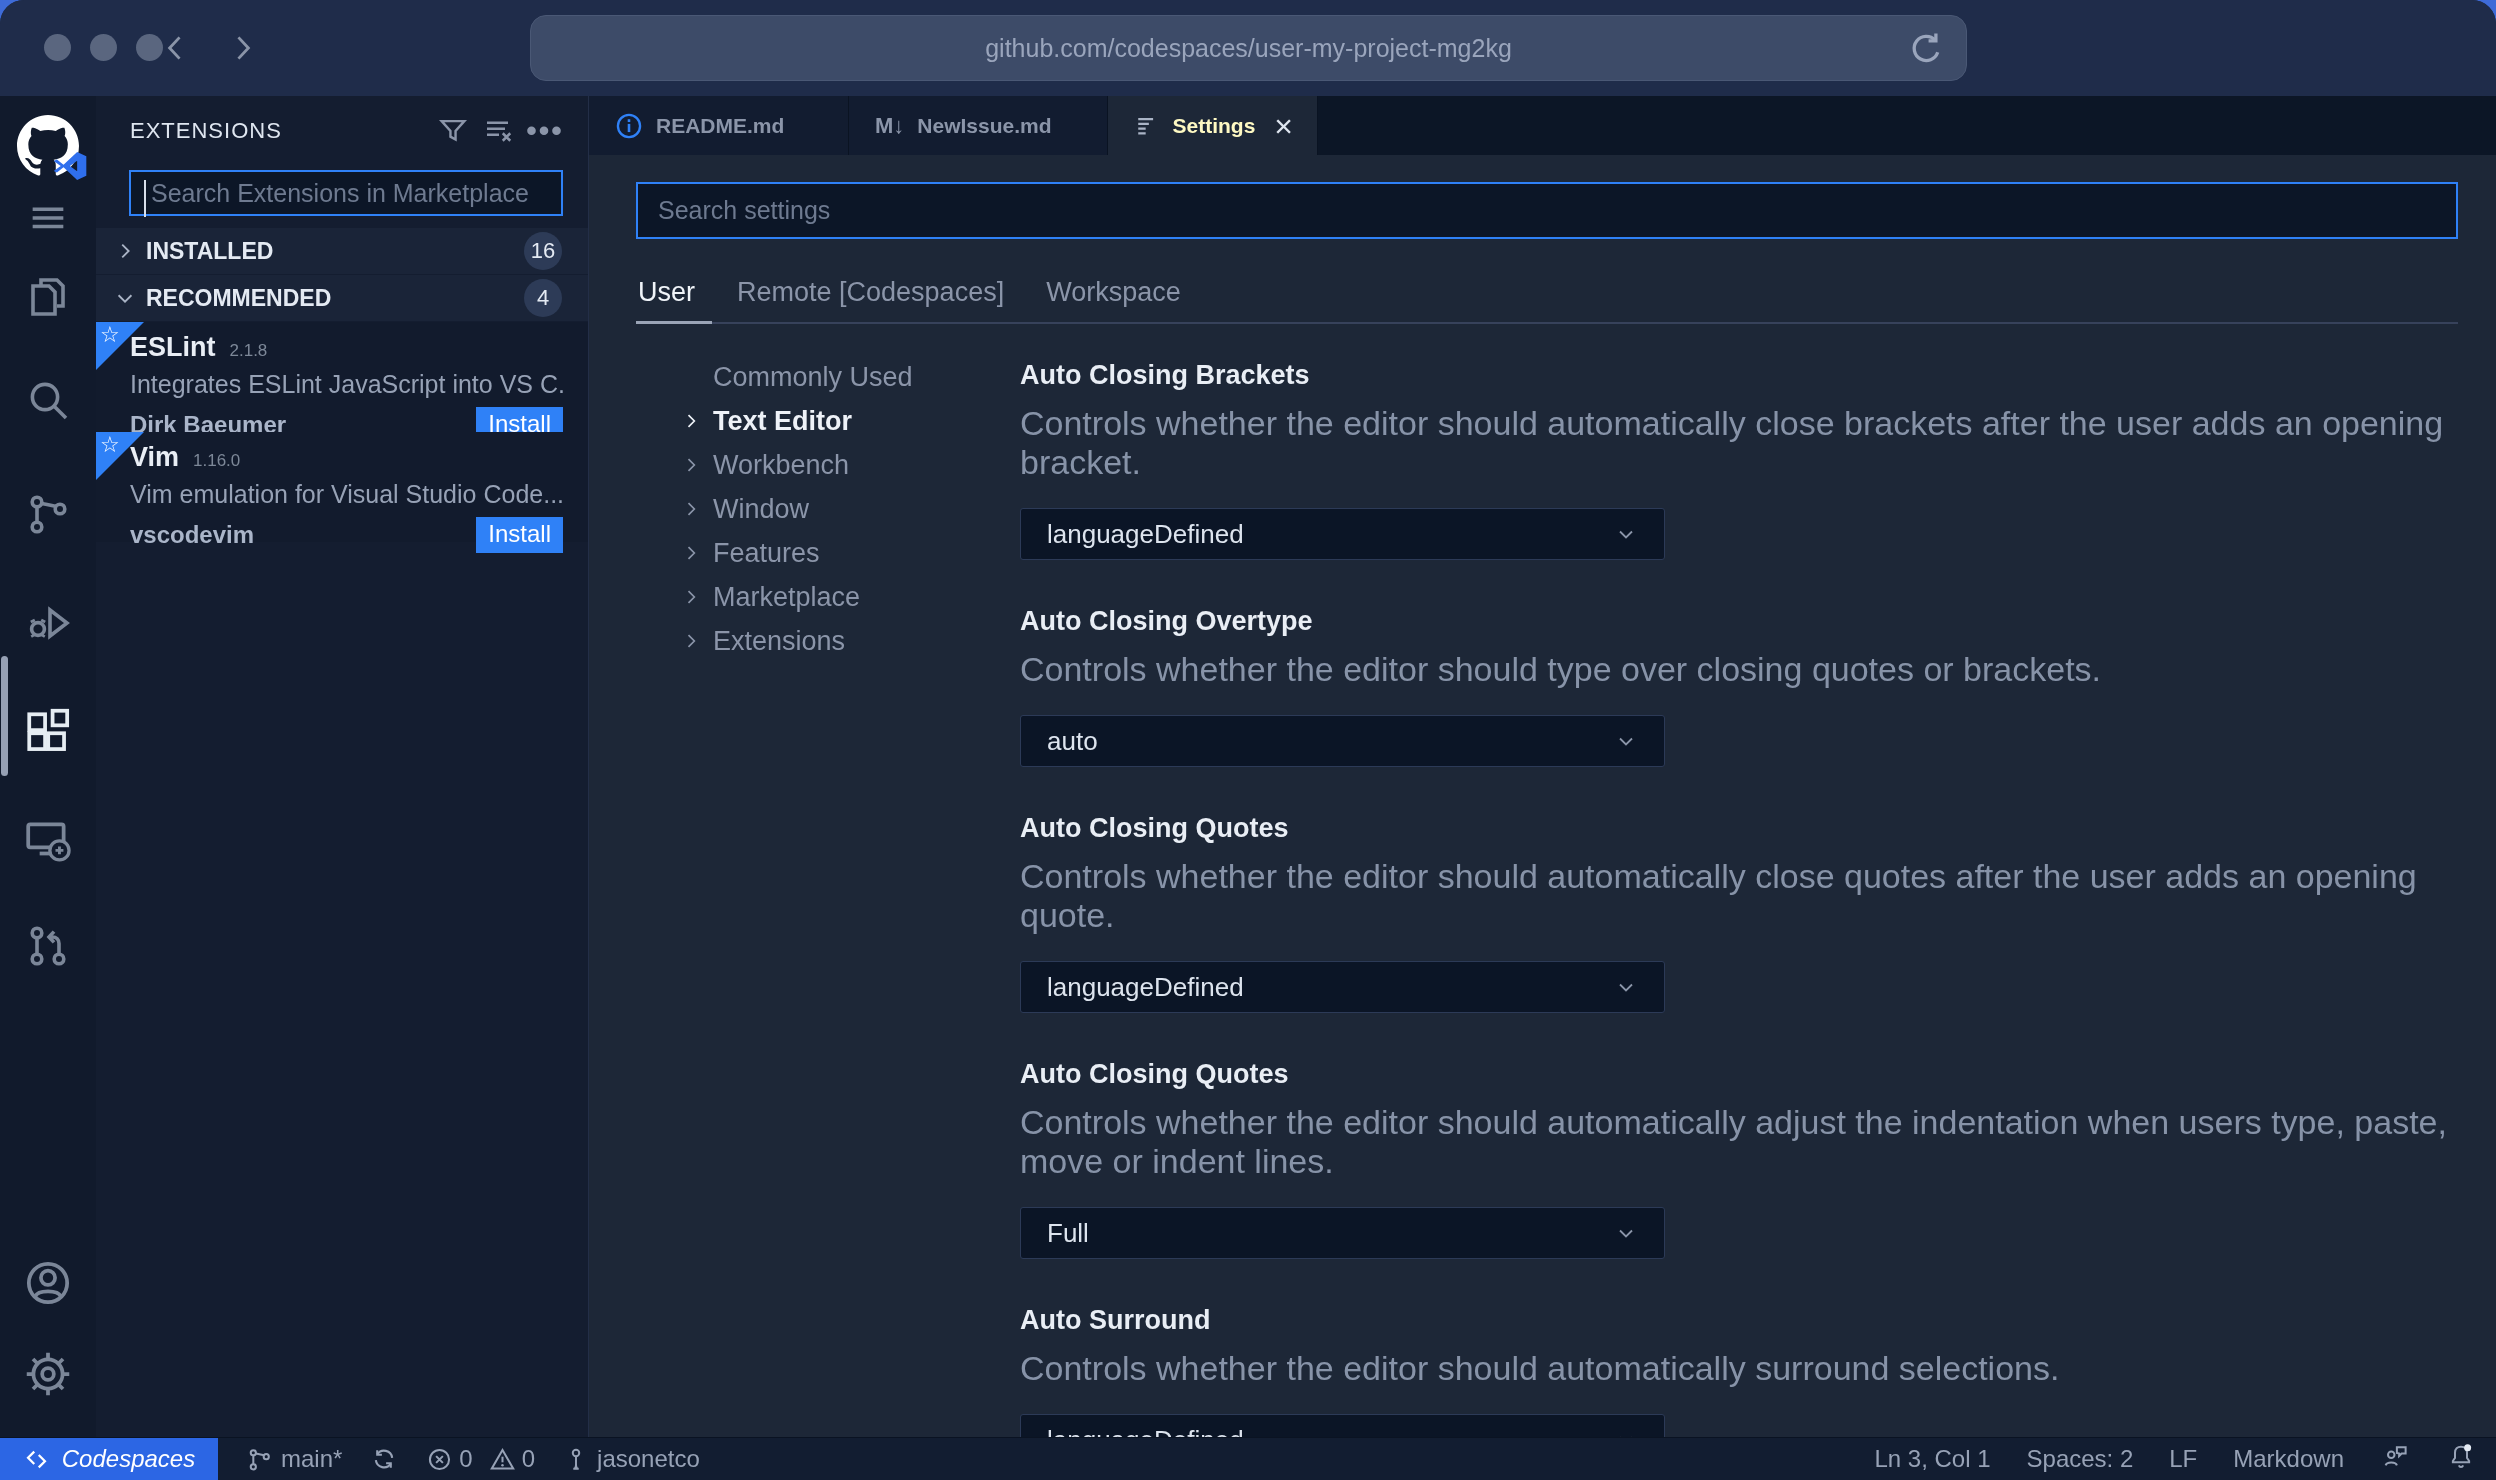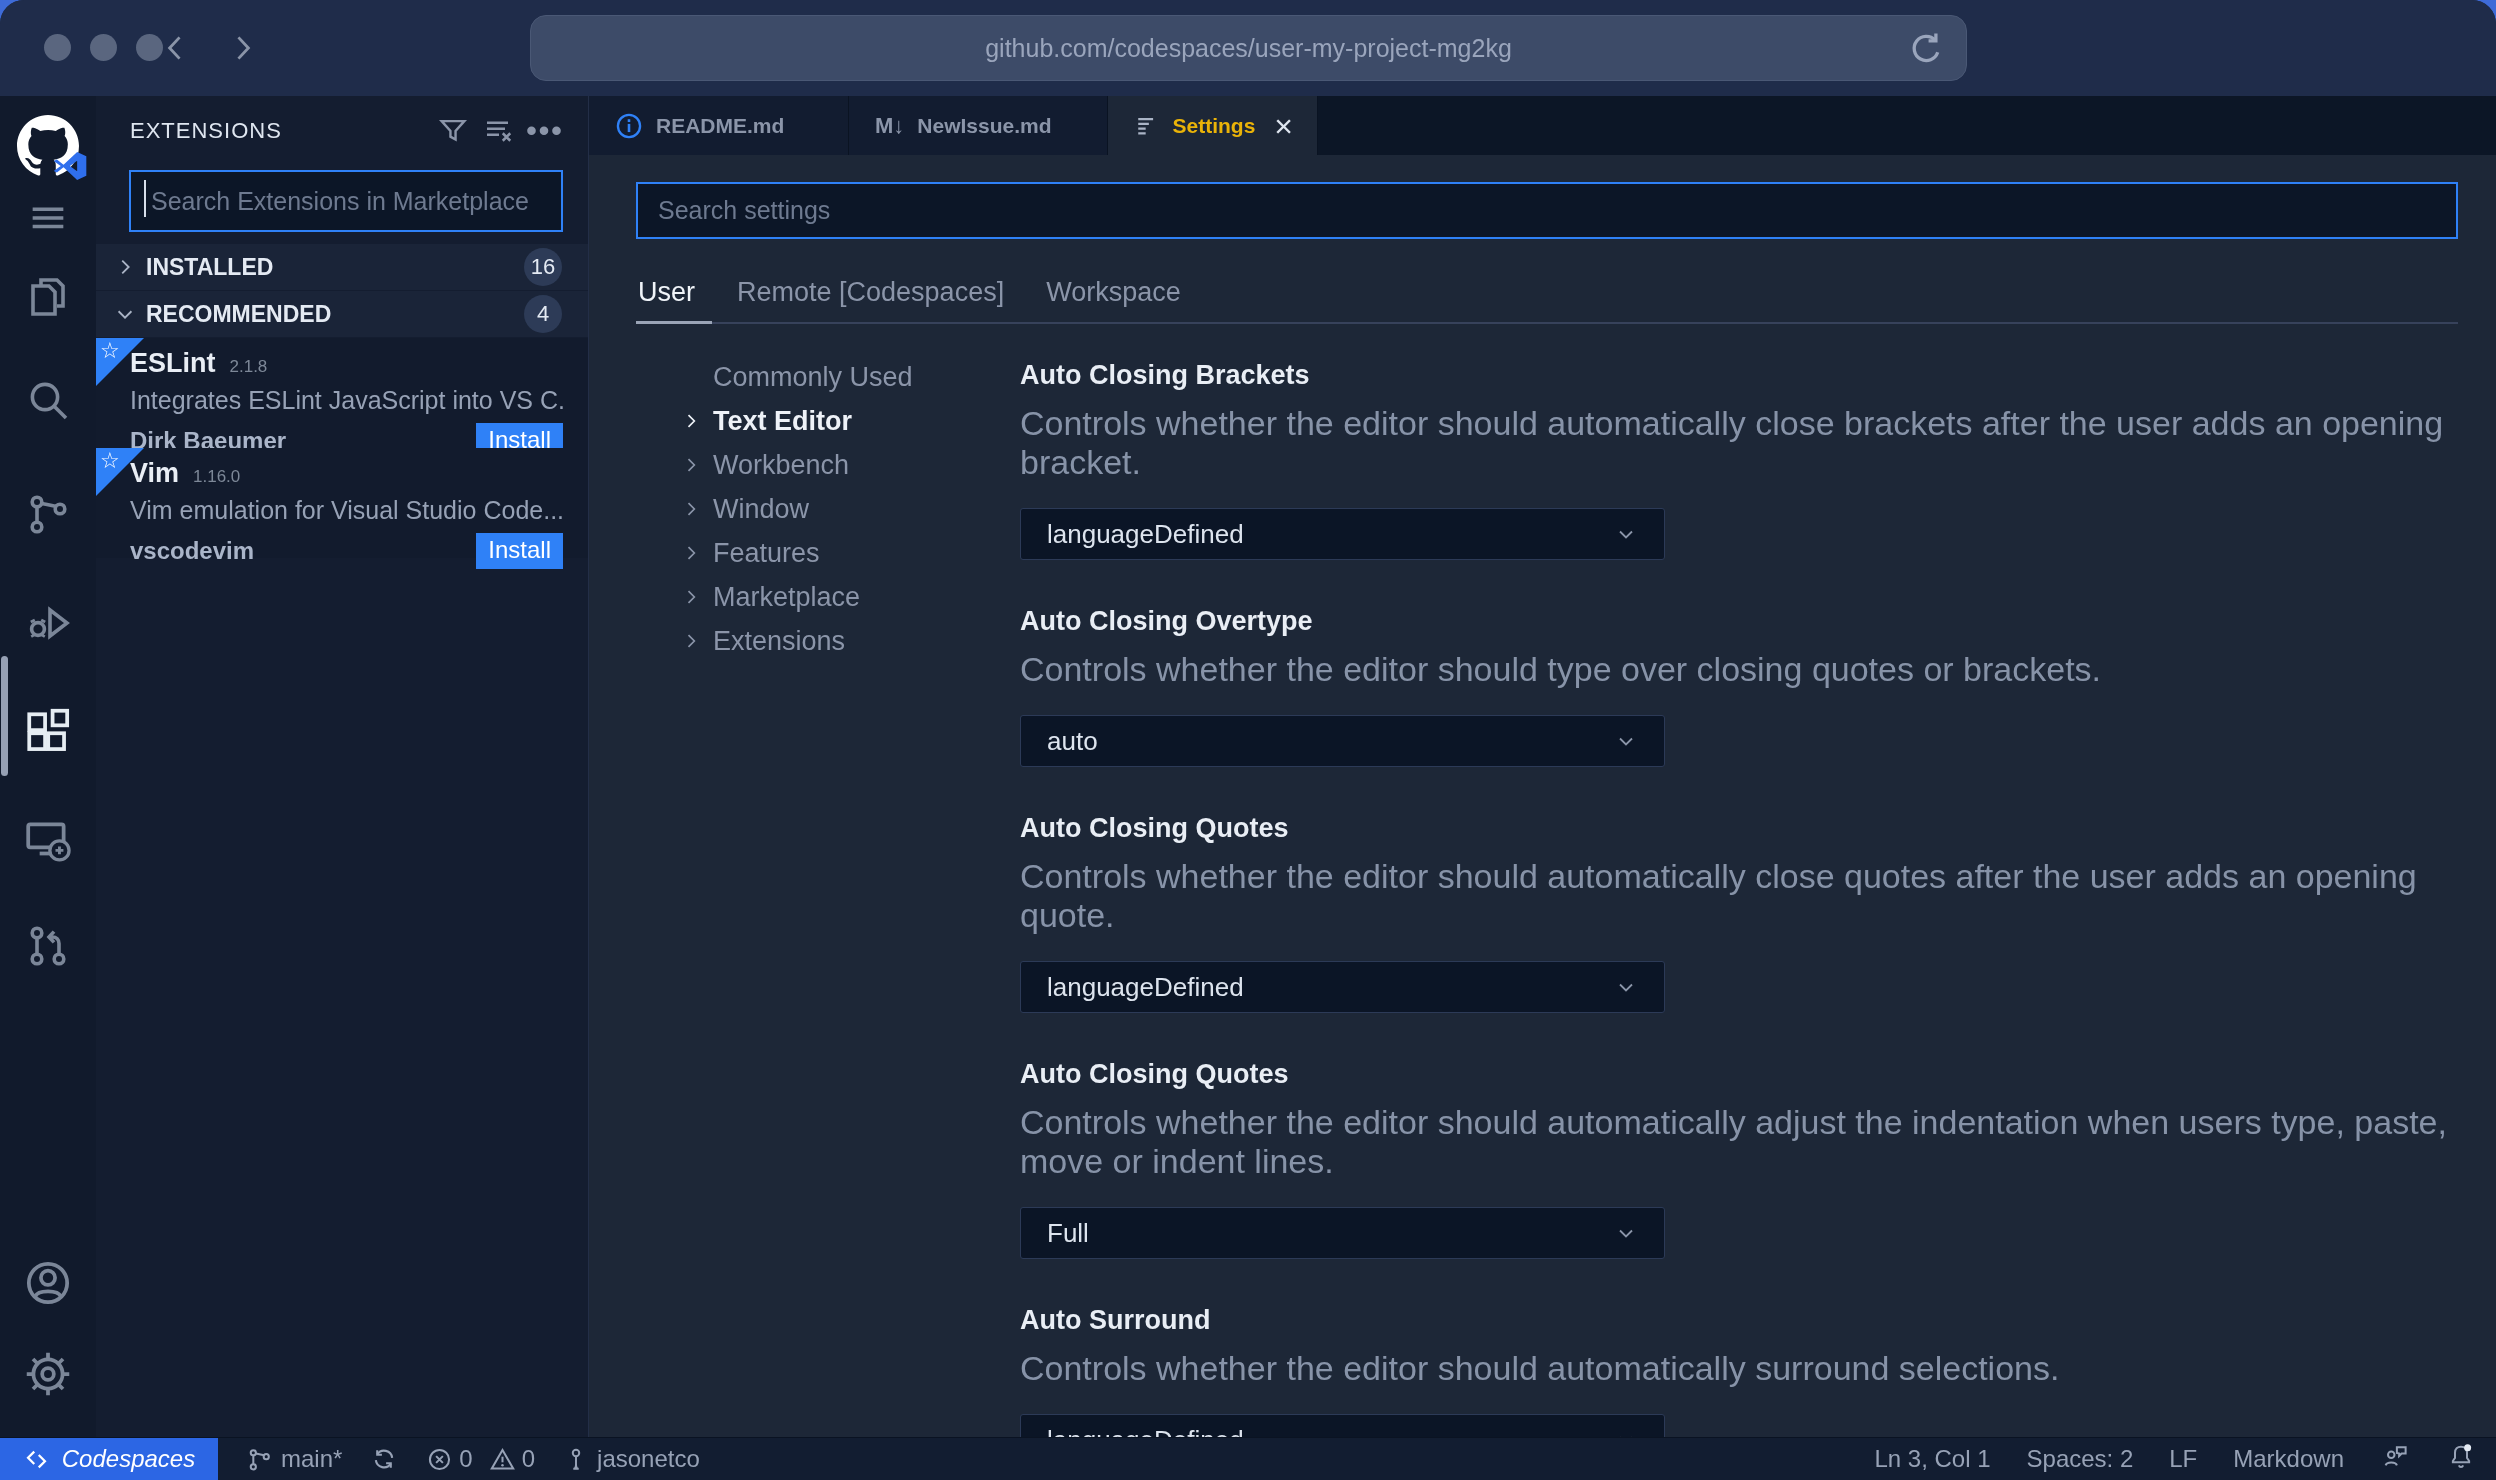--- a/index.html
+++ b/index.html
@@ -33,21 +33,21 @@
   .logo-wrap { position:relative; width:62px; height:62px; }
   .vscode-overlay { position:absolute; right:-8px; bottom:-6px; }
 
   
   .sidebar { width:493px; background:#141d30; border-right:1px solid #232e47;
              position:relative; flex:none; }
   .sb-header { height:70px; display:flex; align-items:center; padding:0 20px 0 34px; }
   .sb-title { color:#dfe6f0; font-size:22px; letter-spacing:1px; flex:1; }
   .sb-ico { width:46px; height:40px; display:flex; align-items:center; justify-content:center; }
   .more-dots { color:#8b95a9; font-size:30px; font-weight:700; letter-spacing:2px; line-height:20px; }
-  .sb-search { position:relative; margin:4px 25px 0 33px; height:62px; }
+  .sb-search { position:relative; margin:4px 25px 0 33px; height:46px; }
   .sb-search input, .set-search input {
       width:100%; height:100%; background:#0c1627; border:2px solid #2f81f7;
       color:#d7dfeb; font-size:25px; padding-left:20px; outline:none;
       font-family:"Liberation Sans", sans-serif; }
   .sb-search input::placeholder, .set-search input::placeholder { color:#6e7a90; }
   .caret { position:absolute; left:15px; top:10px; width:2px; height:37px; background:#d7dfeb; }
   .sb-sections { margin-top:12px; }
   .sb-sec { height:46px; background:#1a2438; display:flex; align-items:center;
             padding:0 26px 0 12px; margin-bottom:1px; }
   .sb-sec .chev { width:34px; display:flex; justify-content:center; }
@@ -67,21 +67,21 @@
   .ext-pub { color:#aab5c9; font-size:24px; font-weight:700; flex:1; }
   .install-btn { background:#2f81f7; color:#fff; font-size:24px; padding:3px 12px 5px; }
 
   
   .editor { flex:1; display:flex; flex-direction:column; background:#0c1626; min-width:0; }
   .tabstrip { height:59px; display:flex; flex:none; }
   .tab { display:flex; align-items:center; gap:13px; padding:0 24px 0 26px;
          background:#121c30; border-right:1px solid #0a1322; }
   .tab-label { font-size:21px; color:#8b95a9;font-weight:bold; }
   .tab.active { background:#1d2737; }
-  .tab.active .tab-label { color:#eab308; }
+  .tab.active .tab-label { color:#fef9c3; }
   .tab-close { color:#dfe6f0; font-size:32px; margin-left:6px; line-height:28px; }
   .mdicon { color:#8b95a9; font-size:22px; font-weight:700; }
 
   .settings-page { flex:1; position:relative; background:#1d2737; }
   .set-search { position:absolute; left:47px; top:27px; width:1822px; height:57px; }
   .scope-tabs { position:absolute; left:49px; top:122px; display:flex; gap:42px; }
   .scope-tab { font-size:27px; color:#8b95a9; }
   .scope-tab.active { color:#f0f4f9; }
   .scope-line { position:absolute; left:47px; top:167px; width:1822px; height:2px; background:#37425b; }
   .scope-active-line { position:absolute; left:47px; top:166px; width:76px; height:3px; background:#9aa4b6; }

